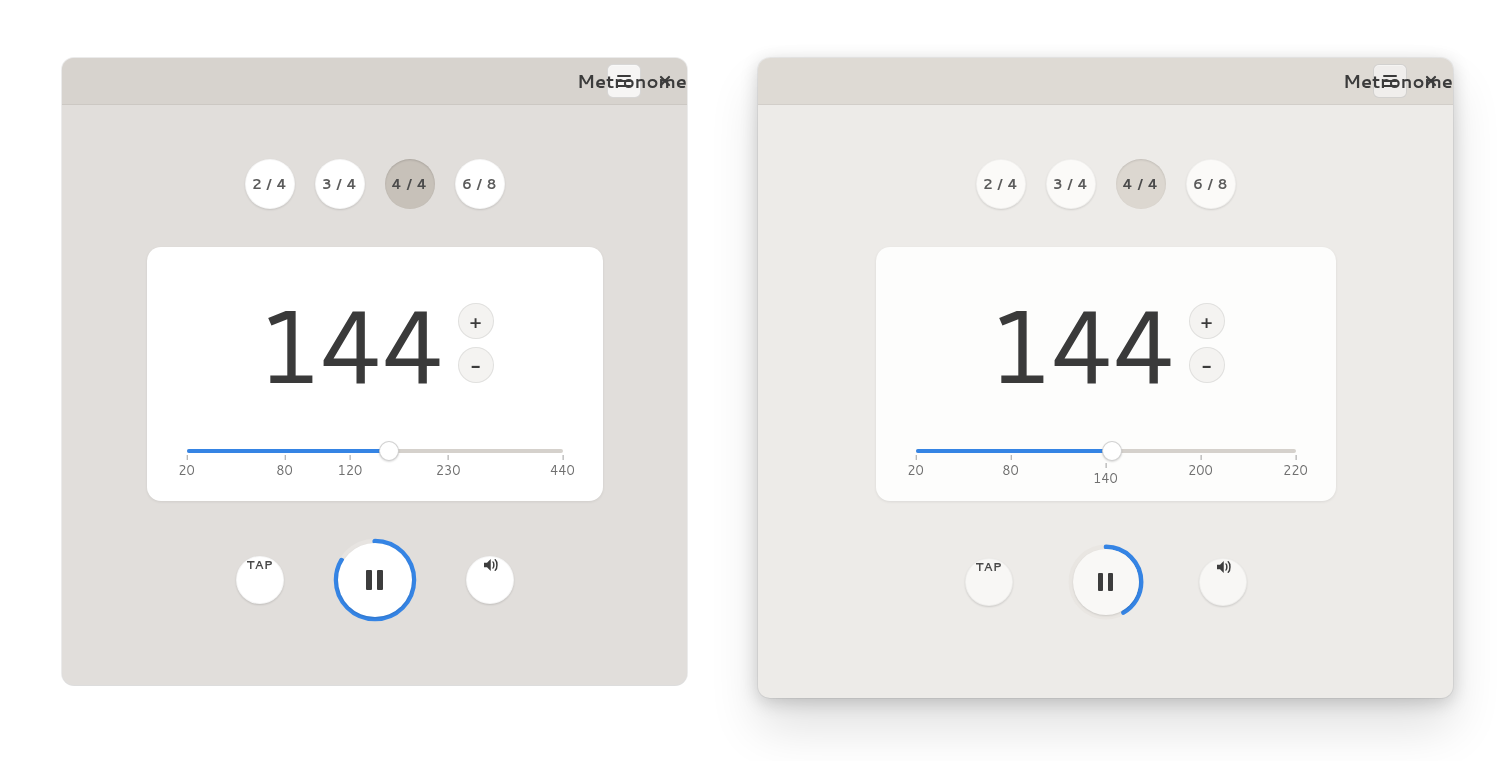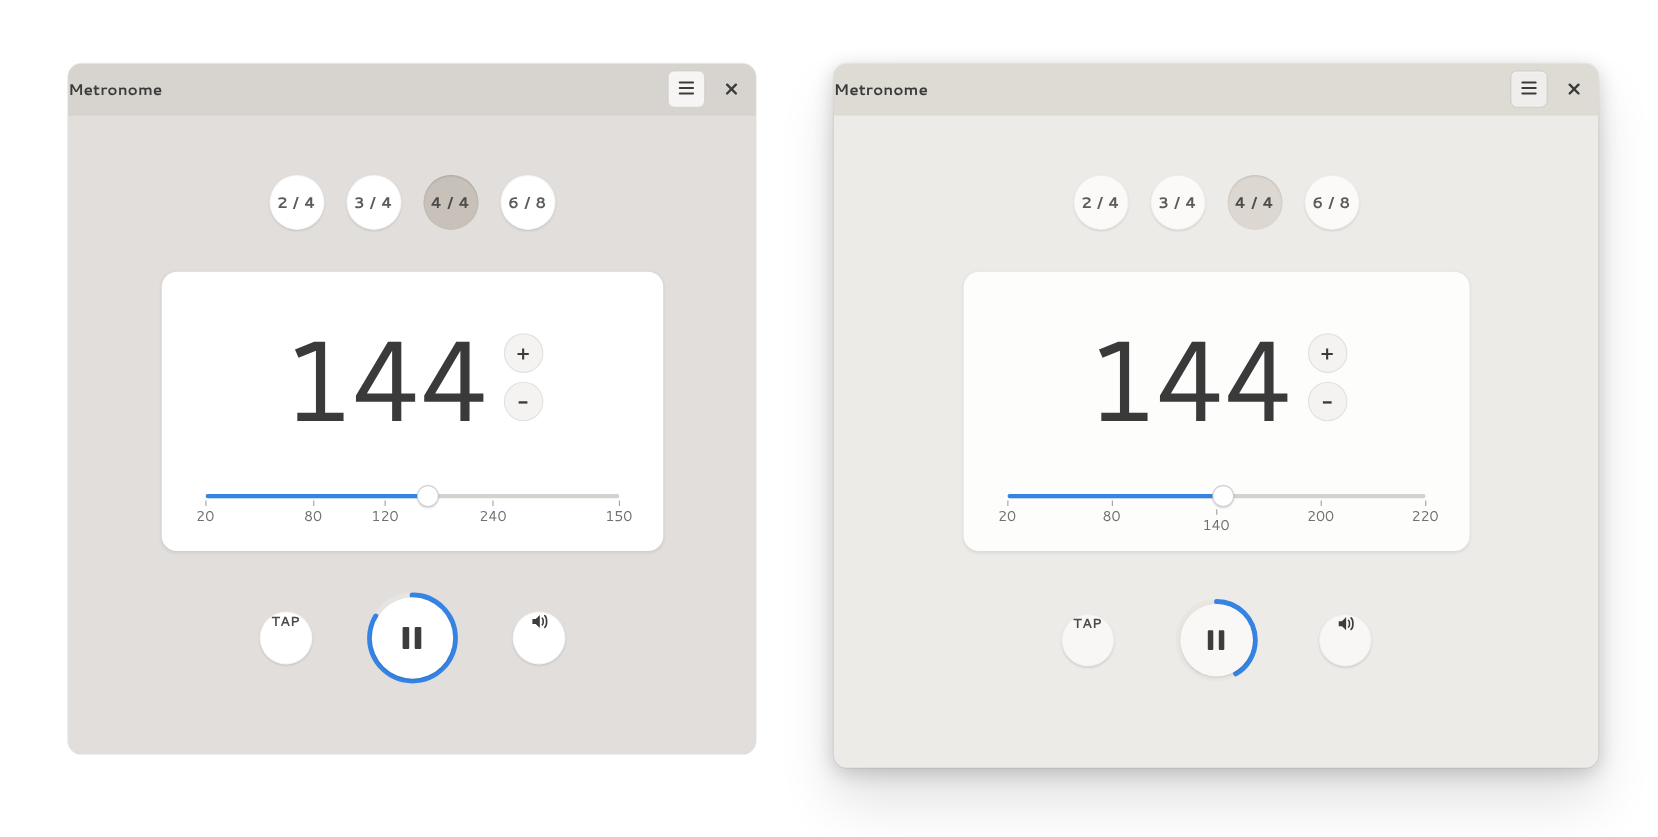--- a/index.html
+++ b/index.html
@@ -33,23 +33,23 @@
     border-top-right-radius: 12px;
     display: flex; align-items: center;
     padding: 0 8px 0 16px;
     background: #d7d3ce;
     border-bottom: 1px solid rgba(0,0,0,0.05);
     position: relative;
   }
   .win.right .header { background: #dedad4; }
   .title {
     position: absolute; left: 0; right: 0;
-    text-align: left;
+    text-align: right;
     font-weight: 700;
-    font-size: 14px;
+    font-size: 18px;
     color: #3b3b3b;
     pointer-events: none;
   }
   .hdr-btns {
     margin-left: auto;
     display: flex; align-items: center; gap: 10px;
   }
   .menu-btn {
     width: 32px; height: 32px;
     border-radius: 6px;
@@ -243,22 +243,22 @@
         </div>
         <div class="slider-wrap">
           <div class="track">
               <div class="fill" id="fill-0" style="width: 53.913%;"></div>
             </div>
           <div class="thumb" id="thumb-0" style="left: 53.913%;"></div>
           <div class="ticks" id="ticks-0" style="display: block;">
               <span style="position: absolute; left: 0%; transform: translateX(-50%); top: 6px;">20</span>
               <span style="position: absolute; left: 26.087%; transform: translateX(-50%); top: 6px;">80</span>
               <span style="position: absolute; left: 43.4783%; transform: translateX(-50%); top: 6px;">120</span>
-              <span style="position: absolute; left: 69.5652%; transform: translateX(-50%); top: 6px;">240</span>
-              <span style="position: absolute; left: 100%; transform: translateX(-50%); top: 6px;">150</span>
+              <span style="position: absolute; left: 69.5652%; transform: translateX(-50%); top: 6px;">230</span>
+              <span style="position: absolute; left: 100%; transform: translateX(-50%); top: 6px;">440</span>
             </div>
         </div>
       </div>
 
       <div class="controls">
         <div class="small-btn">
             <span>TAP</span>
           </div>
         <div class="play-wrap">
           <svg class="play-ring" viewBox="0 0 100 100">

